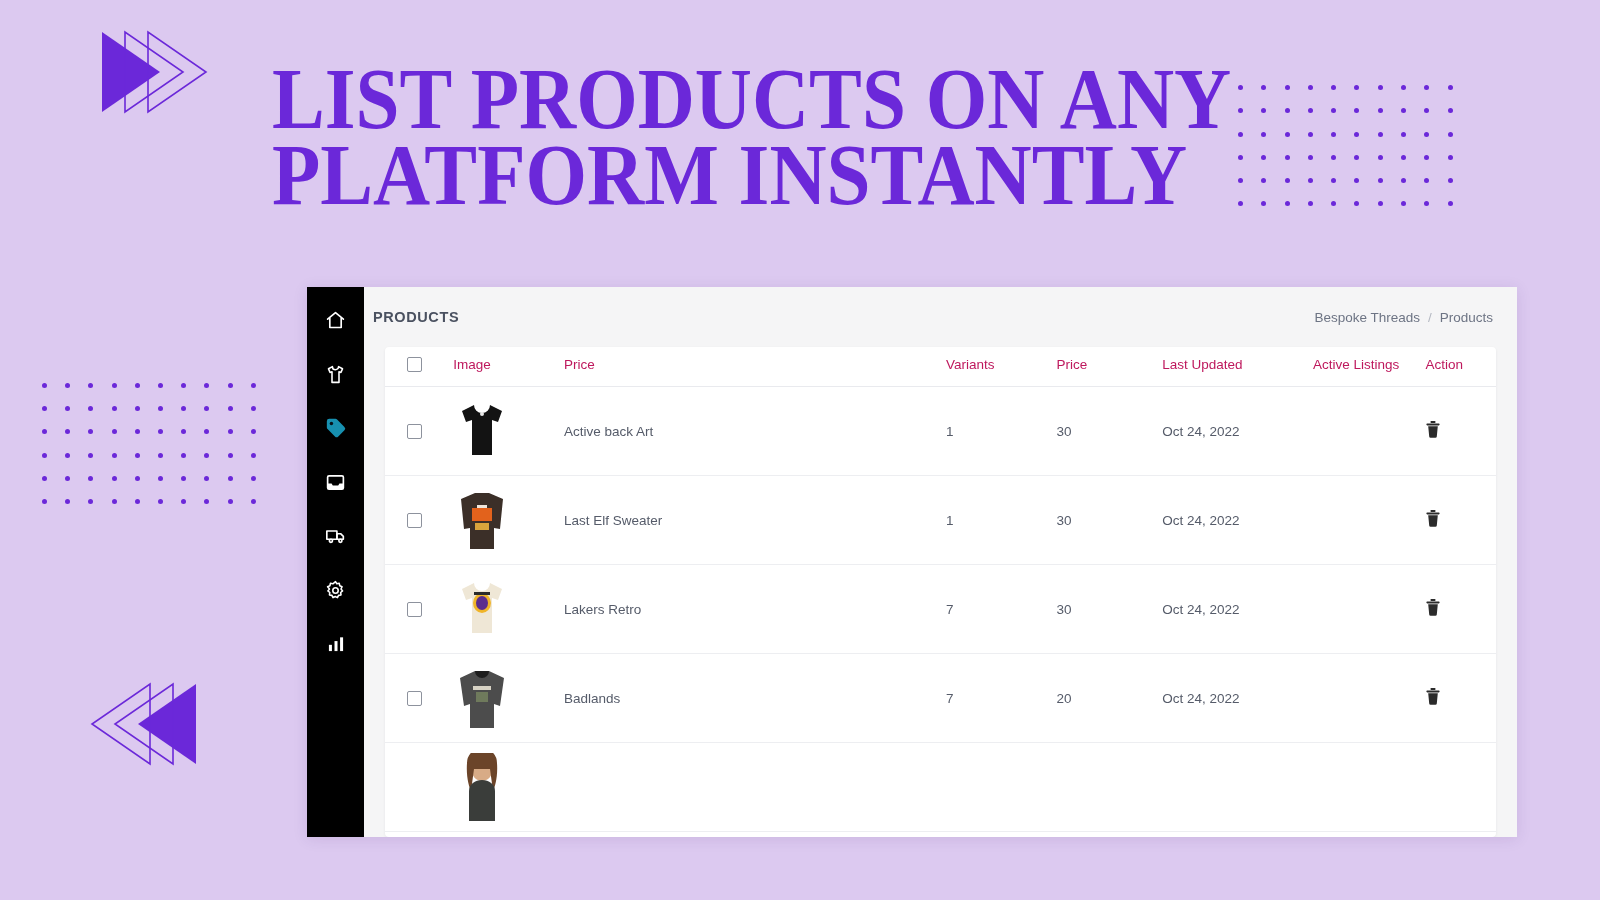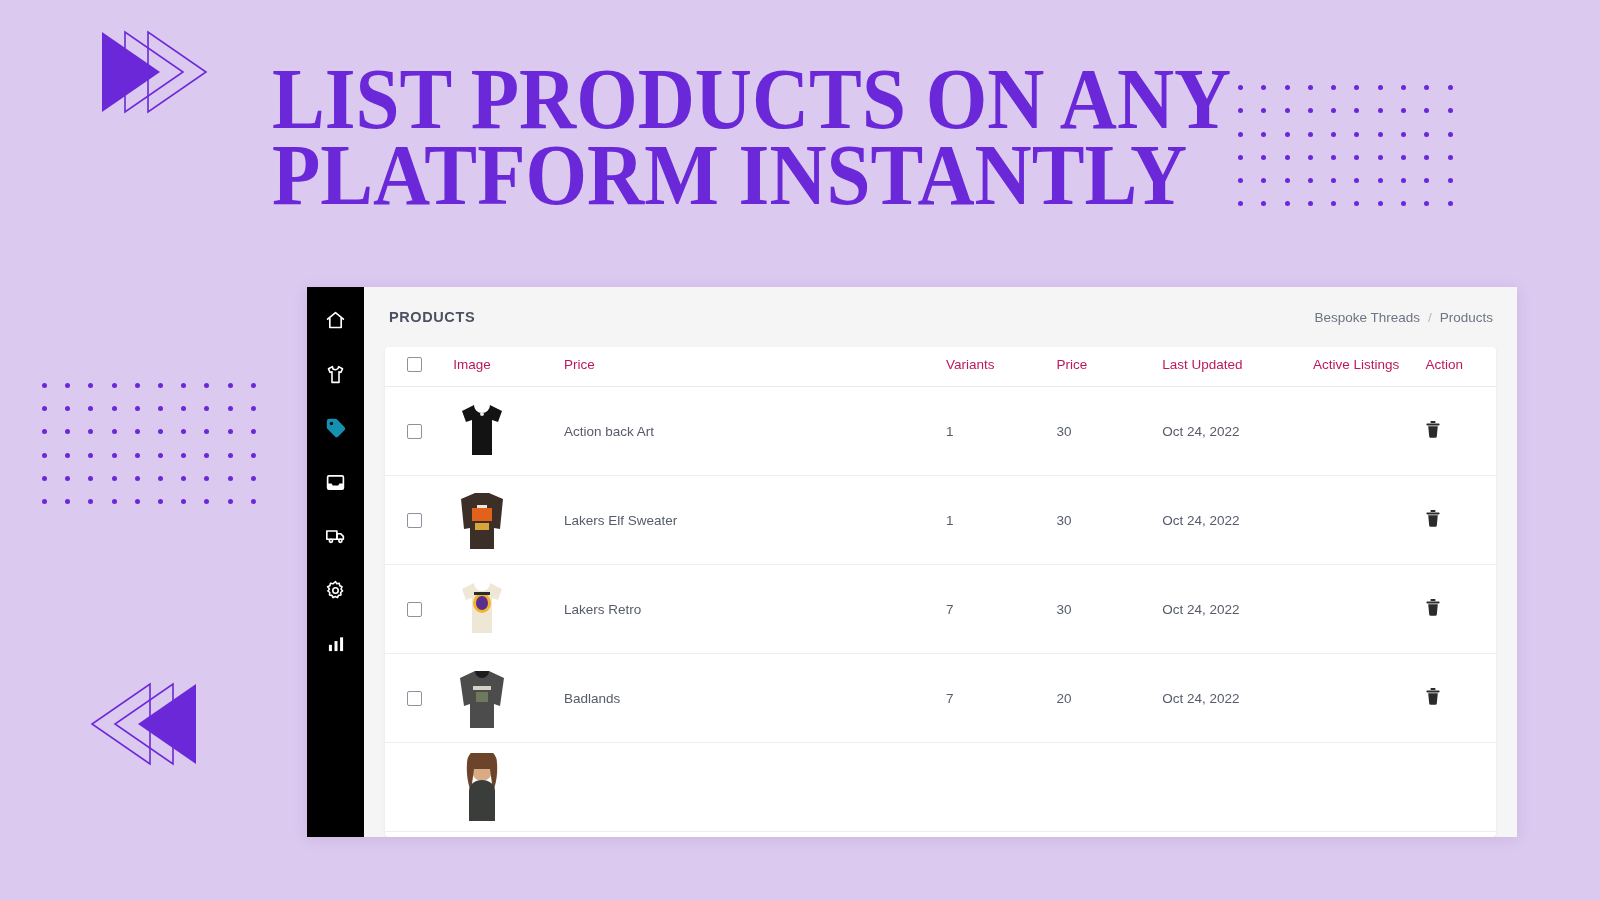--- a/index.html
+++ b/index.html
@@ -97,21 +97,21 @@
     flex-direction: column;
   }
 
   .page-header {
     height: 60px;
     flex: 0 0 60px;
     background: #f5f5f6;
     display: flex;
     align-items: center;
     justify-content: space-between;
-    padding: 0 24px 0 25px;
+    padding: 0 24px 0 9px;
   }
   .page-title {
     font-size: 14.5px;
     letter-spacing: 0.6px;
     color: #4a5160;
     font-weight: 600;
     text-transform: uppercase;
   }
   .breadcrumb {
     font-size: 13.5px;
@@ -458,21 +458,21 @@
                     </td>
                     <td class="col-image">
                       <span class="thumb">
                         <svg width="58" height="68" viewBox="0 0 58 68">
       <rect width="58" height="68" fill="#fff"></rect>
       <path d="M21 8 9 14l4 11 6-2v35h20V23l6 2 4-11-12-6a8 8 0 0 1-16 0z" fill="#131313"></path>
       <circle cx="29" cy="17" r="2" fill="#e8e8e8"></circle>
                         </svg>
                       </span>
                     </td>
-                    <td class="col-title cell-center">Action back Art</td>
+                    <td class="col-title cell-center">Active back Art</td>
                     <td class="col-var cell-center">1</td>
                     <td class="col-price cell-center">30</td>
                     <td class="col-upd cell-center">Oct 24, 2022</td>
                     <td class="col-act-l cell-center"></td>
                     <td class="col-action"><span class="trash">
       <svg width="14" height="17" viewBox="0 0 14 17">
         <rect x="4.6" y="0" width="4.8" height="2" rx="0.6" fill="#2b2b2b"></rect>
         <rect x="0.4" y="2.4" width="13.2" height="2" rx="0.8" fill="#2b2b2b"></rect>
         <path d="M2.2 5.2h9.6l-1 10.2a1.4 1.4 0 0 1-1.4 1.3H4.6a1.4 1.4 0 0 1-1.4-1.3z" fill="#2b2b2b"></path>
       </svg></span></td>
@@ -485,21 +485,21 @@
                       <span class="thumb">
                         <svg width="58" height="68" viewBox="0 0 58 68">
       <rect width="58" height="68" fill="#fff"></rect>
       <path d="M22 7 8 13l3 30 6-1v21h24V42l6 1 3-30-14-6z" fill="#3b2f28"></path>
       <rect x="19" y="22" width="20" height="13" fill="#e2621c"></rect>
       <path d="M24 19h10v3H24z" fill="#efe7dc"></path>
       <path d="M22 37h14v7H22z" fill="#d8a43c"></path>
                         </svg>
                       </span>
                     </td>
-                    <td class="col-title cell-center">Lakers Elf Sweater</td>
+                    <td class="col-title cell-center">Last Elf Sweater</td>
                     <td class="col-var cell-center">1</td>
                     <td class="col-price cell-center">30</td>
                     <td class="col-upd cell-center">Oct 24, 2022</td>
                     <td class="col-act-l cell-center"></td>
                     <td class="col-action"><span class="trash">
       <svg width="14" height="17" viewBox="0 0 14 17">
         <rect x="4.6" y="0" width="4.8" height="2" rx="0.6" fill="#2b2b2b"></rect>
         <rect x="0.4" y="2.4" width="13.2" height="2" rx="0.8" fill="#2b2b2b"></rect>
         <path d="M2.2 5.2h9.6l-1 10.2a1.4 1.4 0 0 1-1.4 1.3H4.6a1.4 1.4 0 0 1-1.4-1.3z" fill="#2b2b2b"></path>
       </svg></span></td>

